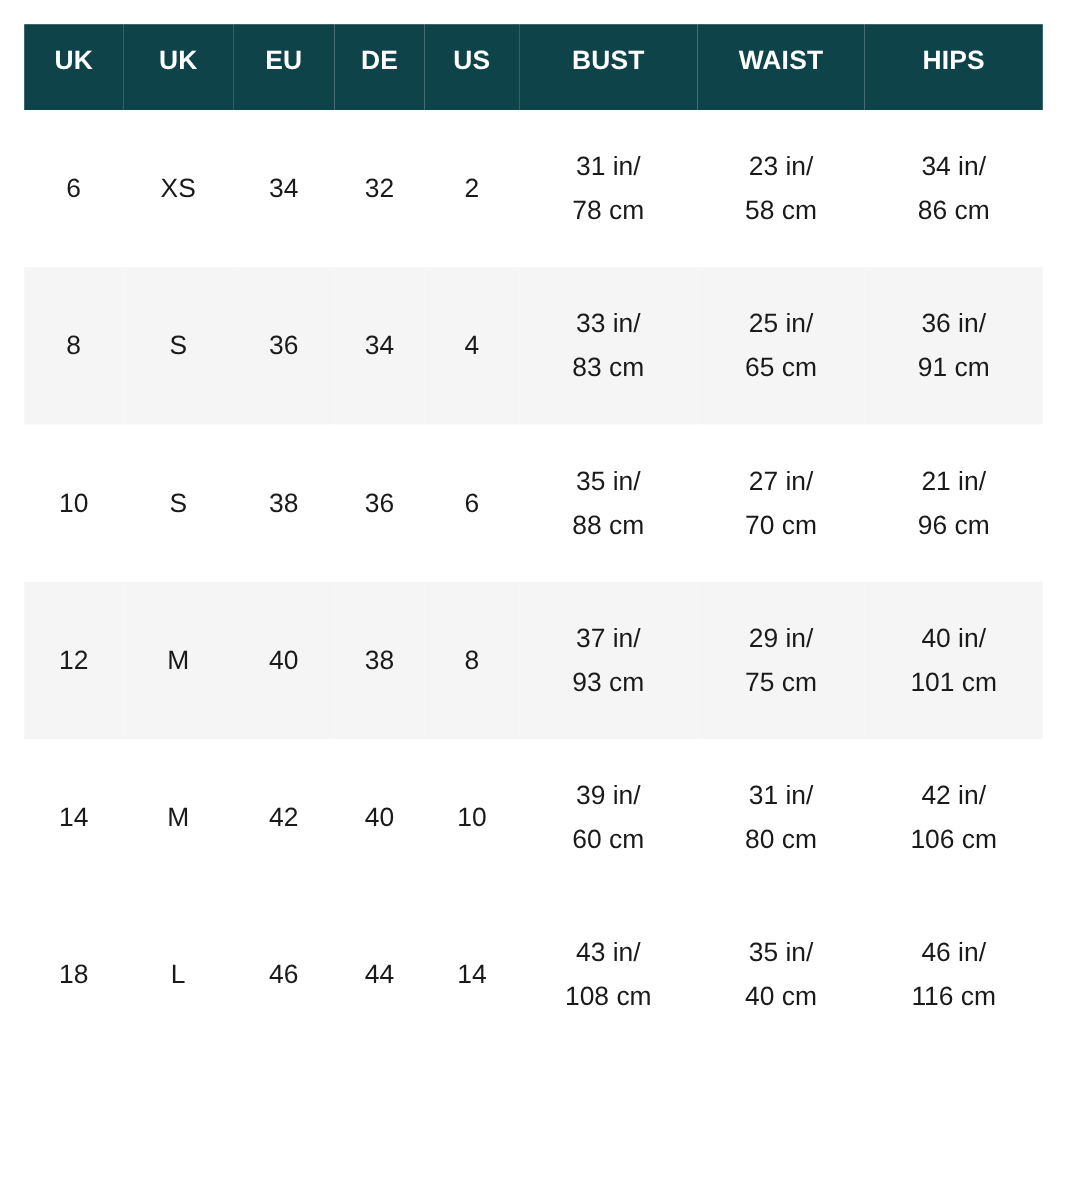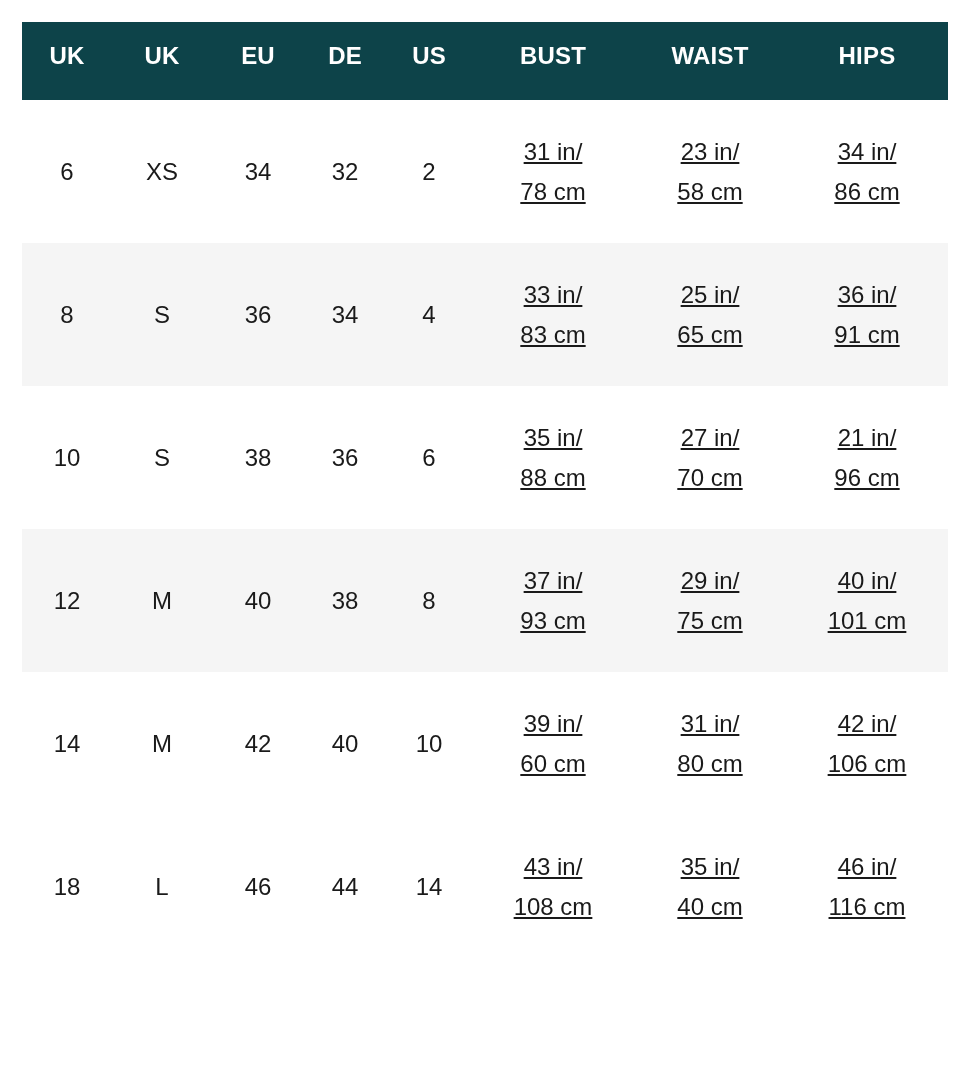--- a/index.html
+++ b/index.html
@@ -66,21 +66,20 @@
     text-align: center;
     vertical-align: middle;
     white-space: nowrap;
     line-height: 40px;
   }
   .chart-table tbody td.measure {
     line-height: 40px;
   }
   .measure .line {
     display: block;
-    text-decoration: underline;
   }
 
   
   col.c-uk-size   { width: 90px;  }   
   col.c-uk-letter { width: 100px; }   
   col.c-eu        { width: 92px;  }   
   col.c-de        { width: 82px;  }   
   col.c-us        { width: 86px;  }   
   col.c-bust      { width: 162px; }   
   col.c-waist     { width: 152px; }   

